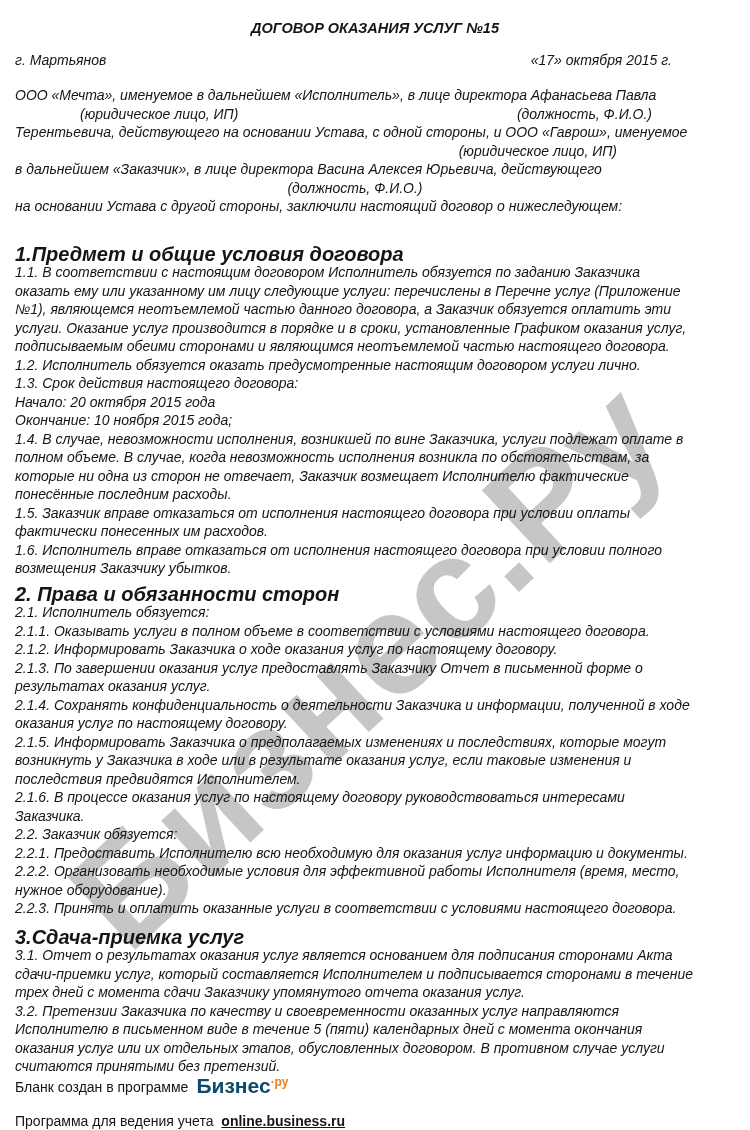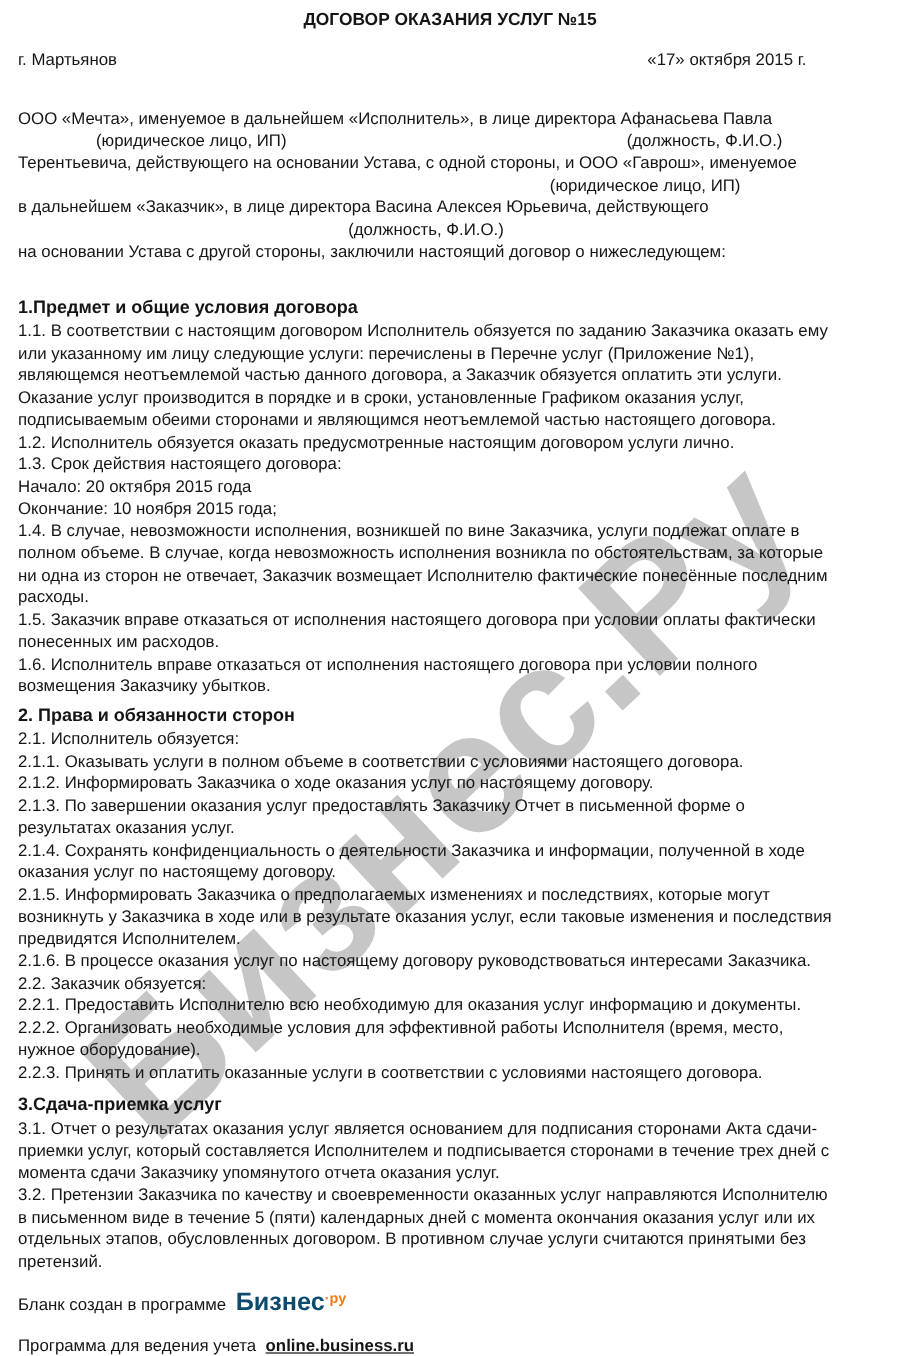--- a/index.html
+++ b/index.html
@@ -19,47 +19,48 @@
     font-weight:700;
     letter-spacing:2px;
     color:#c6c6c6;
     white-space:nowrap;
     z-index:0;
     user-select:none;
   }
   .content{
     position:relative;
     z-index:1;
-    padding:8px 55px 0 15px; 
+    padding:19px 55px 0 15px; 
     font-size:14px;
     line-height:18.5px;
+    font-style:italic;
   }
   .title{
     margin:0 -40px 0 0;
     text-align:center;
     font-size:14.5px;
     font-weight:700;
     line-height:18.5px;
   }
   .city-date{
     display:flex;
     justify-content:space-between;
     margin-top:13px;
     padding-right:23px;
   }
-  .preamble{margin-top:31px;}
+  .preamble{margin-top:17px;}
   .content p{margin:0;}
   .label-row{display:flex;}
   .label-row .lbl-left{margin-left:65px;}
   .label-row .lbl-right{margin-left:auto;margin-right:43px;}
   .label-row-2{text-align:right;padding-right:78px;}
   .label-row-3{text-align:center;}
   .sec h2{
     margin:0;
-    font-size:15px;
+    font-size:20px;
     font-weight:700;
     line-height:18.5px;
   }
   .sec-1{margin-top:29px;}
   .sec-2{margin-top:7px;}
   .sec-3{margin-top:10px;}
   .footer{
     position:absolute;
     left:15px;top:1076px;
     z-index:1;

